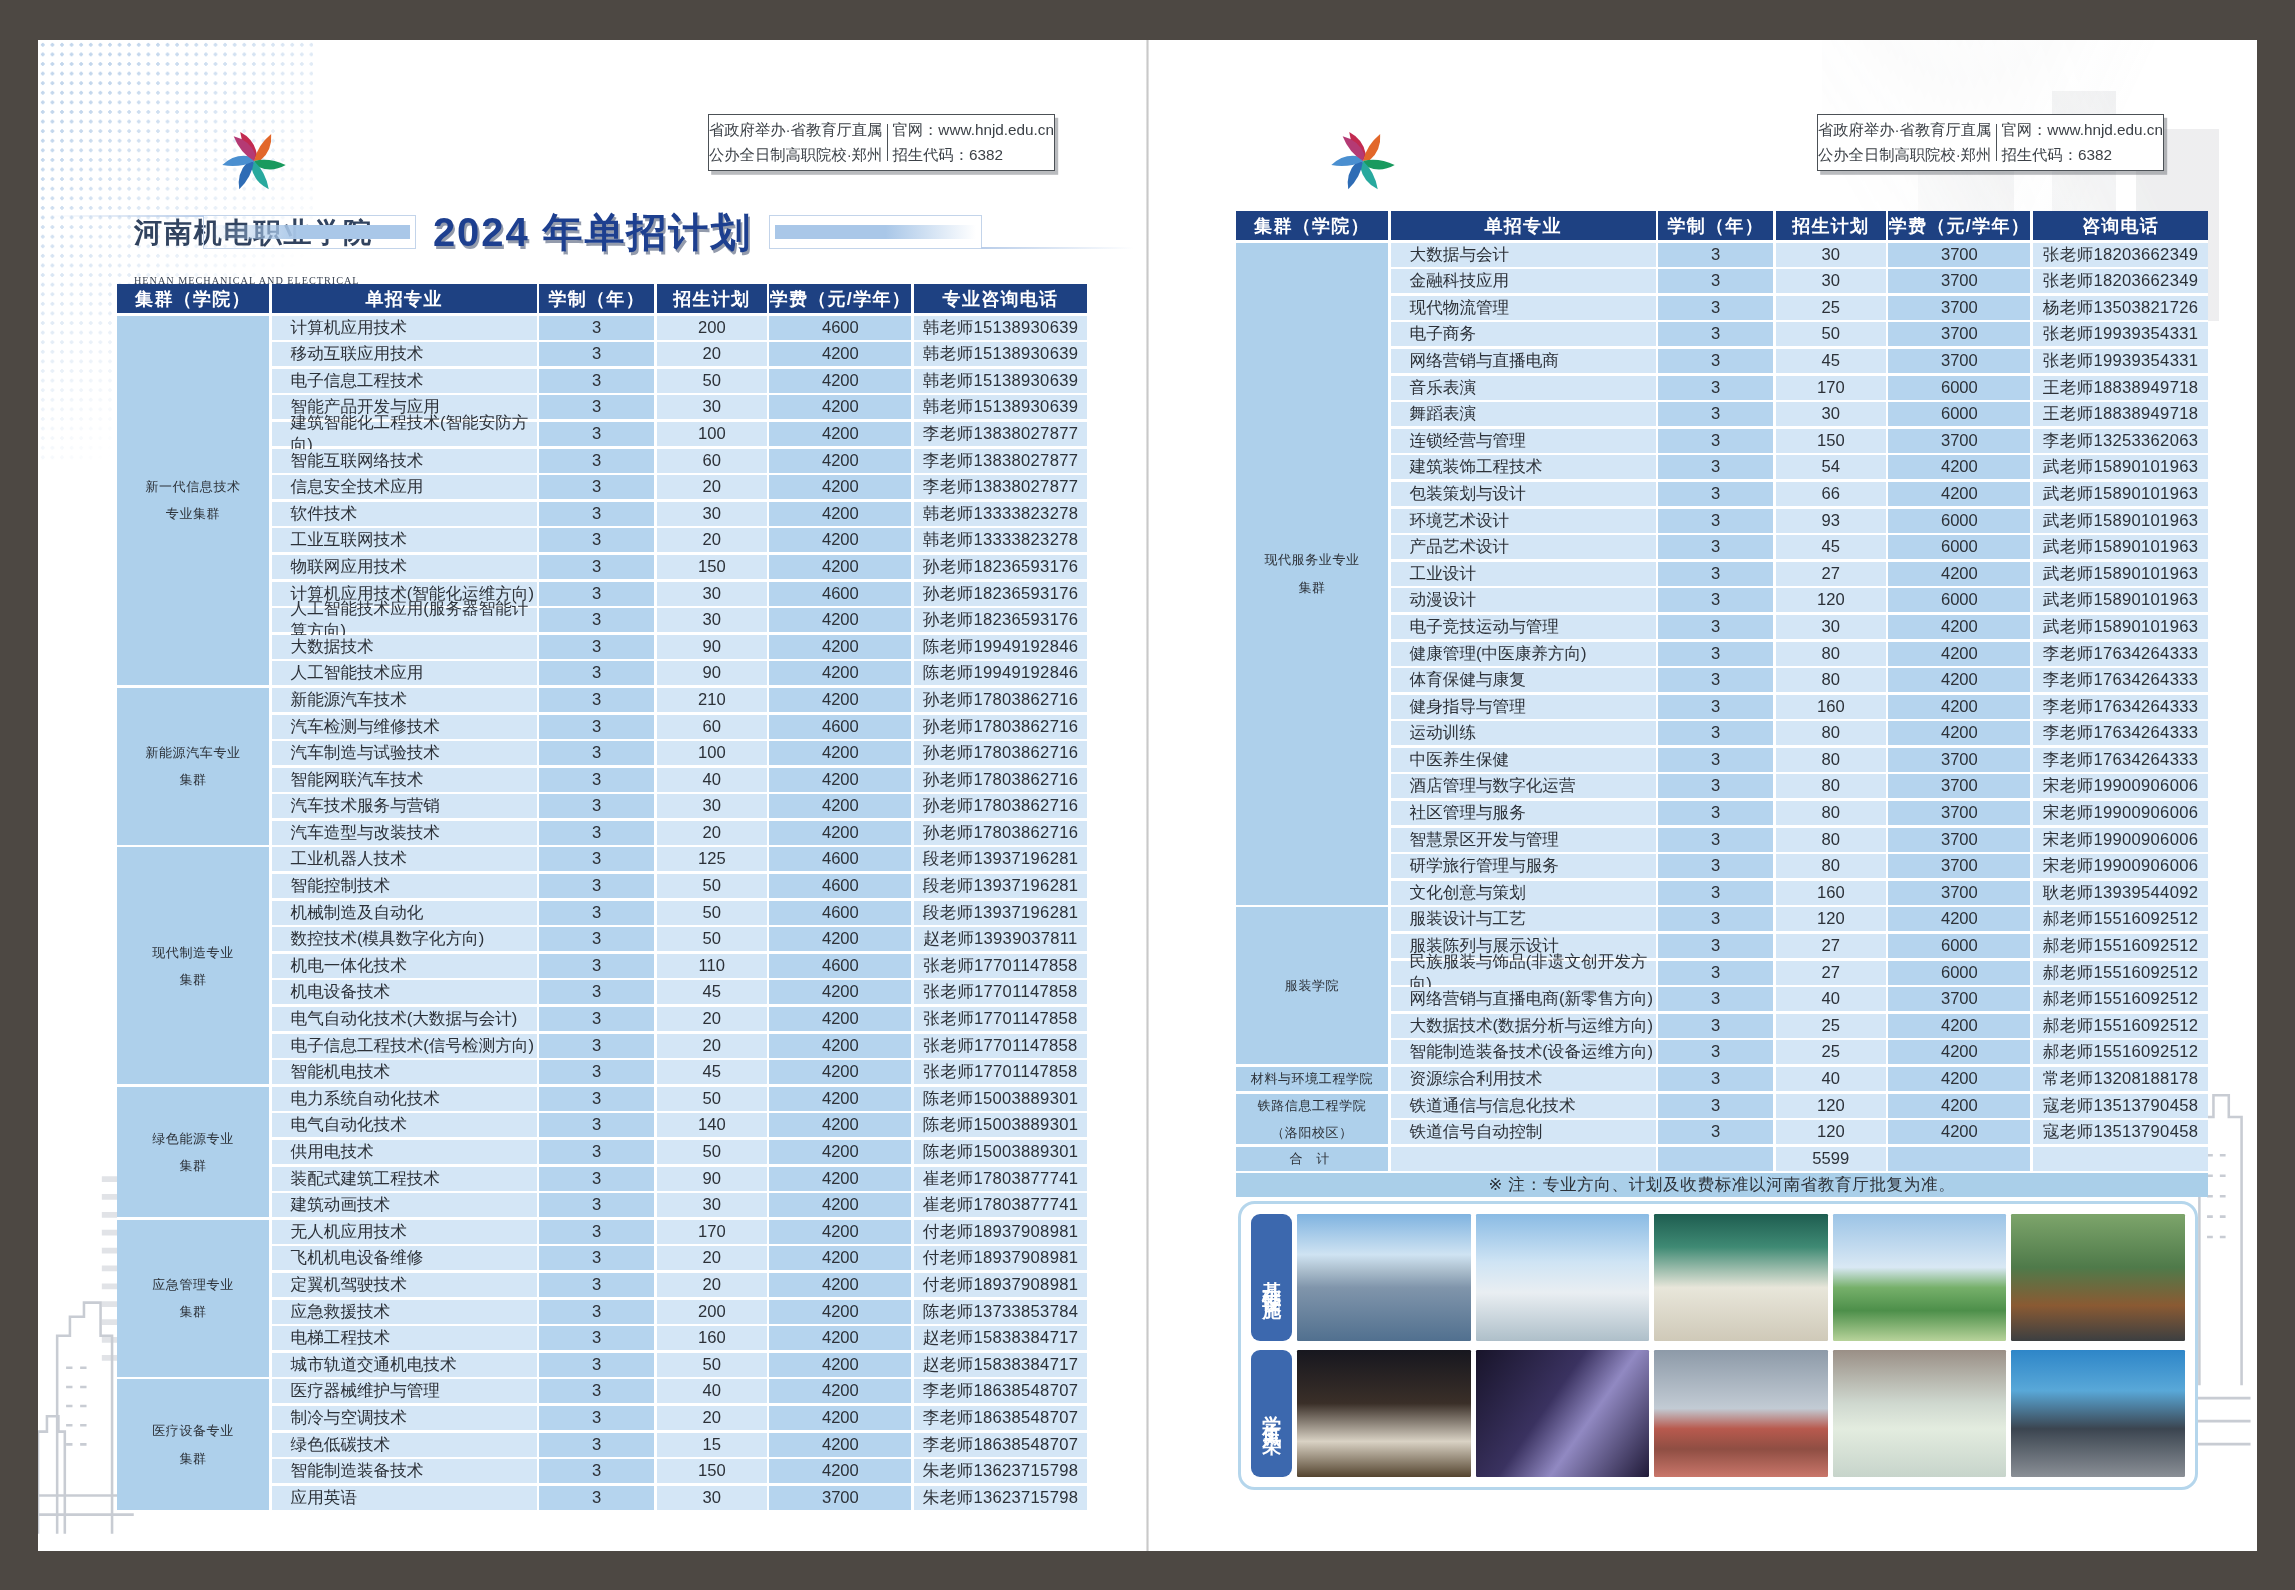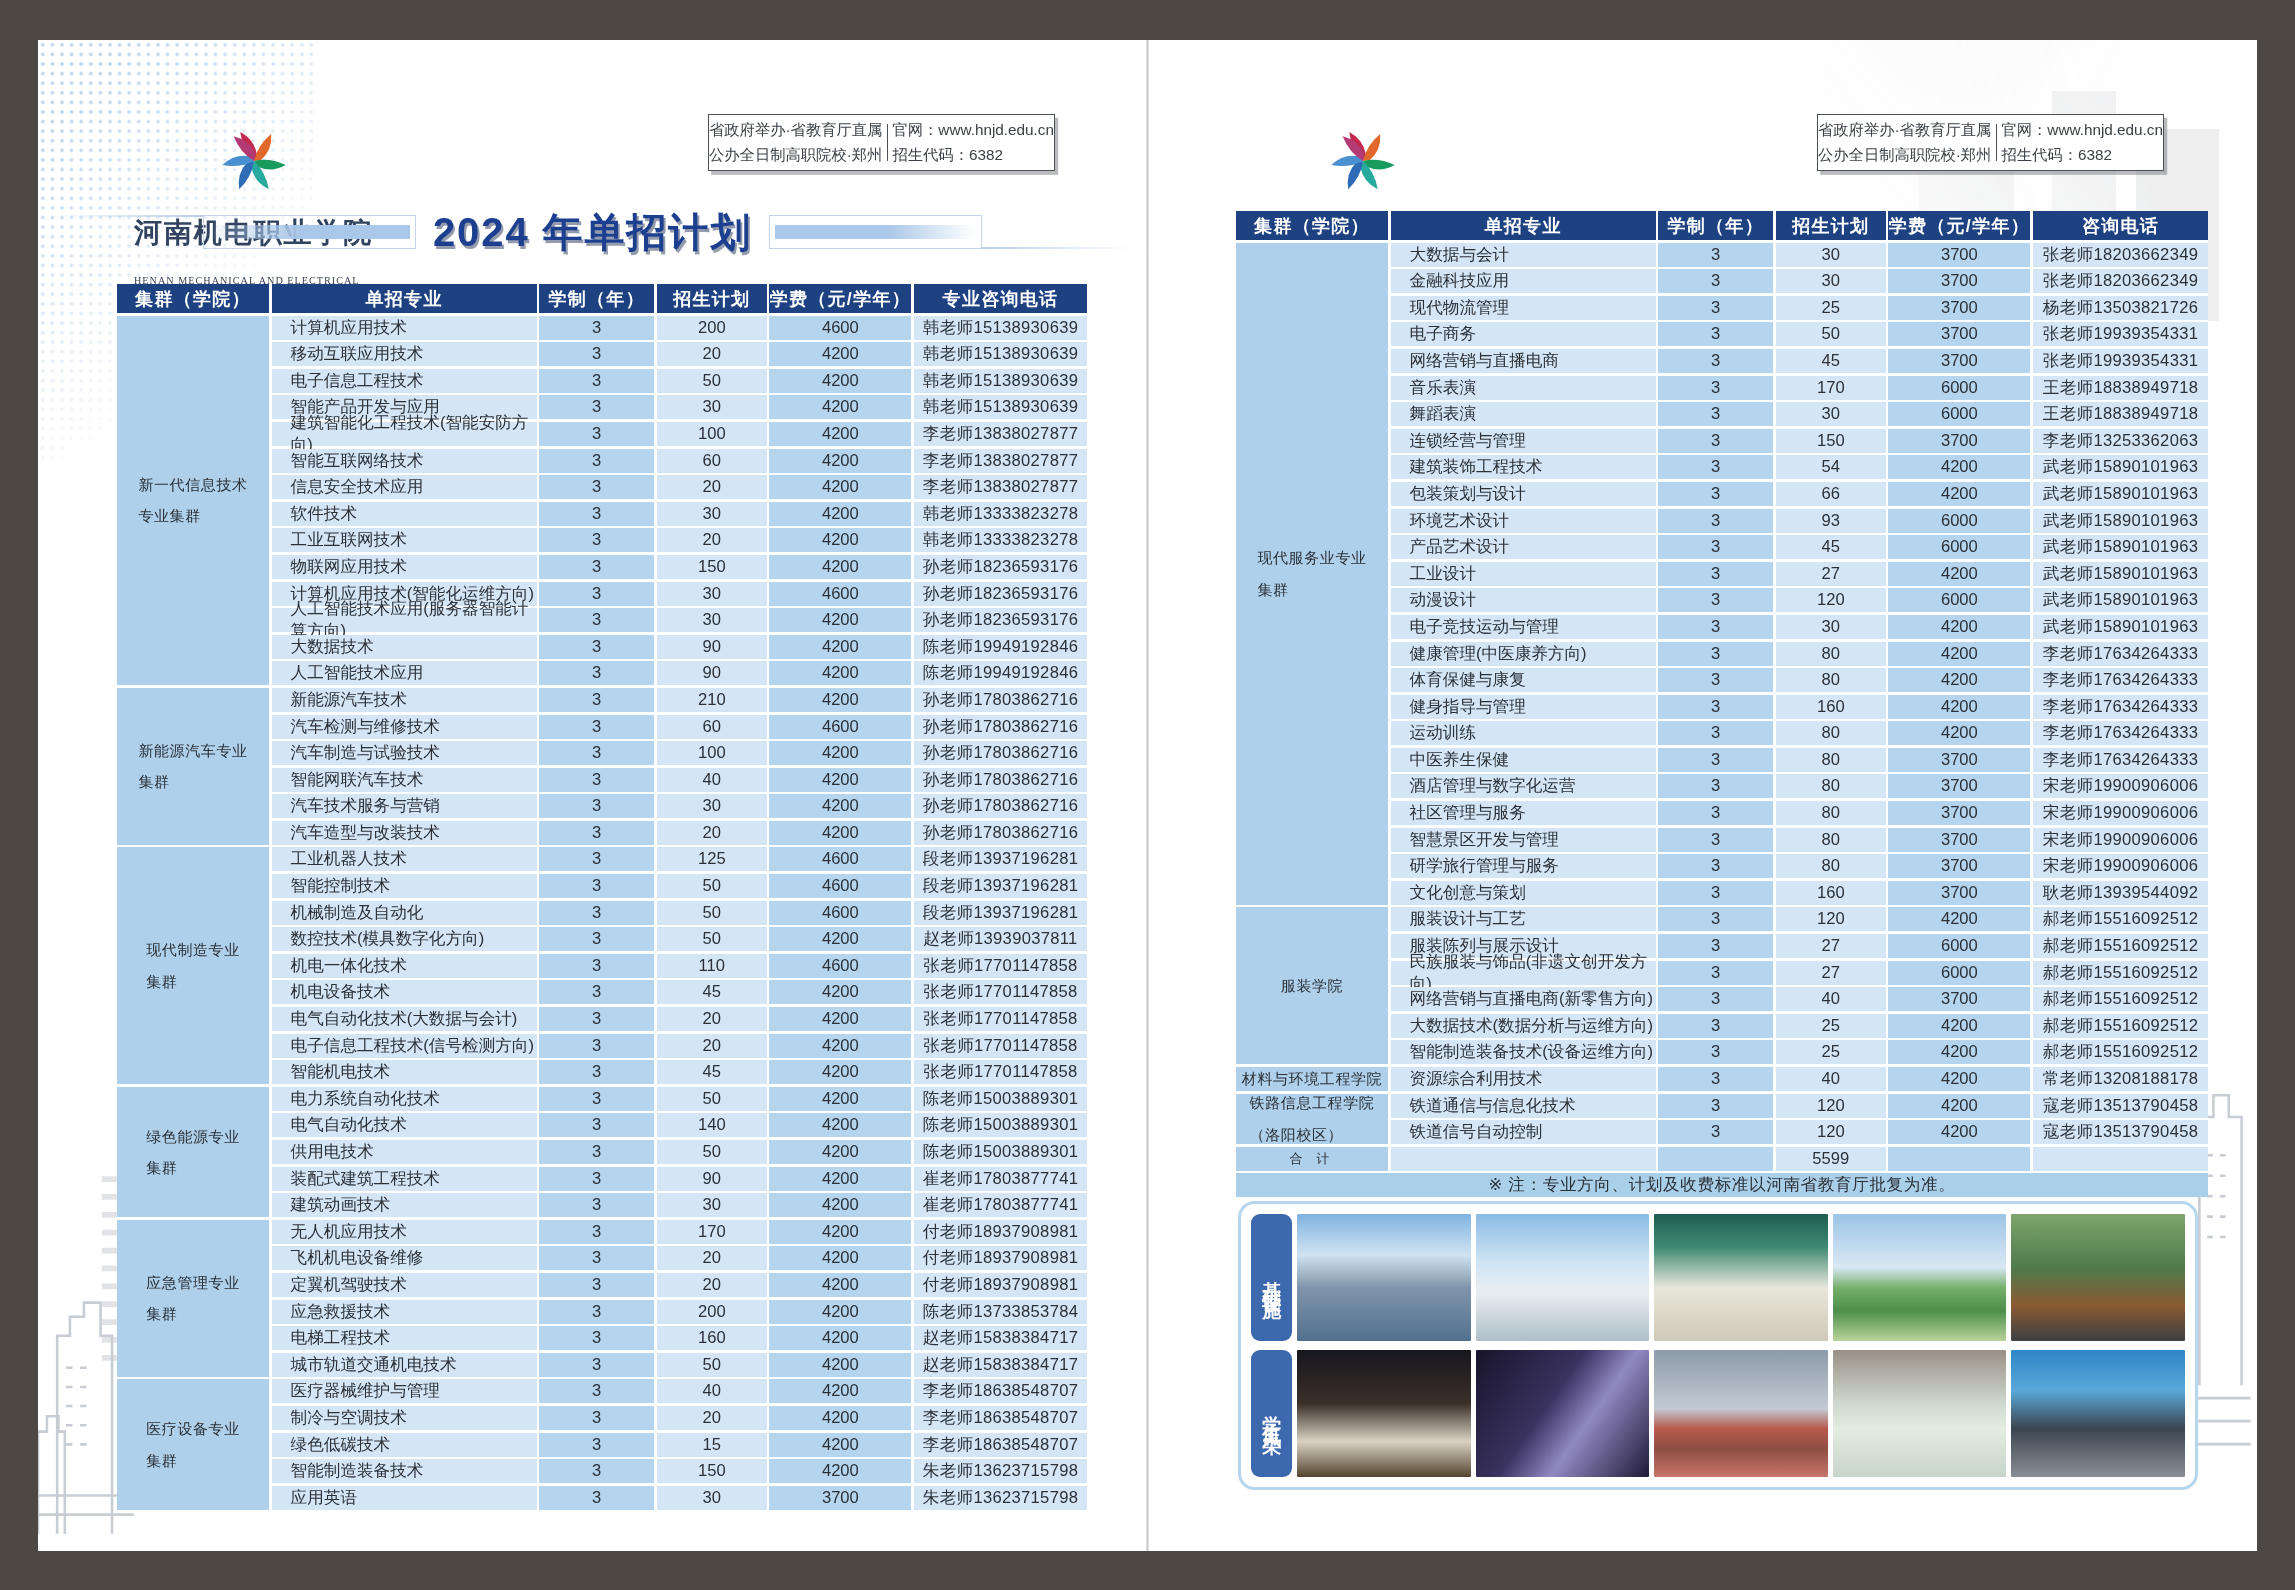--- a/index.html
+++ b/index.html
@@ -67,22 +67,22 @@
   .ornament.r::after{content:"";position:absolute;left:100%;bottom:-1.3px;width:153px;height:2.6px;
       background:linear-gradient(270deg,rgba(185,205,233,0),#b9cde9);}
 
   
   .plan-table{position:absolute;display:grid;grid-template-columns:152px 265px 115px 110px 142px 1fr;
               grid-template-rows:29px;grid-auto-rows:24px;gap:2.6px;background:#ffffff;z-index:2;}
   .page.left .plan-table{left:79px;top:244px;width:970px;}
   .page.right .plan-table{left:89px;top:171px;width:972px;}
   .plan-table .h{background:#1e4182;color:#fff;font-size:18px;font-weight:700;display:flex;
                  align-items:center;justify-content:center;letter-spacing:1.3px;}
-  .plan-table .group{background:#aed0eb;color:#2c3138;font-size:15px;display:flex;align-items:center;
-                 justify-content:center;white-space:pre-line;line-height:2.1;letter-spacing:0.6px;}
+  .plan-table .group{background:#aed0eb;color:#2c3138;font-size:13px;display:flex;align-items:center;
+                 justify-content:center;text-align:center;white-space:pre-line;line-height:2.1;letter-spacing:0.6px;}
   .plan-table .c{font-size:16.6px;color:#2c3138;display:flex;align-items:center;}
   .plan-table .c-major{background:#d4e6f6;padding-left:19px;justify-content:flex-start;}
   .plan-table .c-dark{background:#b5d4ee;justify-content:center;}
   .plan-table .c-num{background:#d4e6f6;justify-content:center;}
   .plan-table .c-phone{background:#d4e6f6;justify-content:center;letter-spacing:0.3px;}
   .plan-table .total-label{background:#aed0eb;font-size:13px;justify-content:center;letter-spacing:5.1px;}
   .plan-table .note-row{grid-column:1 / -1;background:#aacfe9;display:flex;align-items:center;
                  justify-content:center;font-size:16.6px;color:#2c3138;letter-spacing:0.6px;}
 
   

